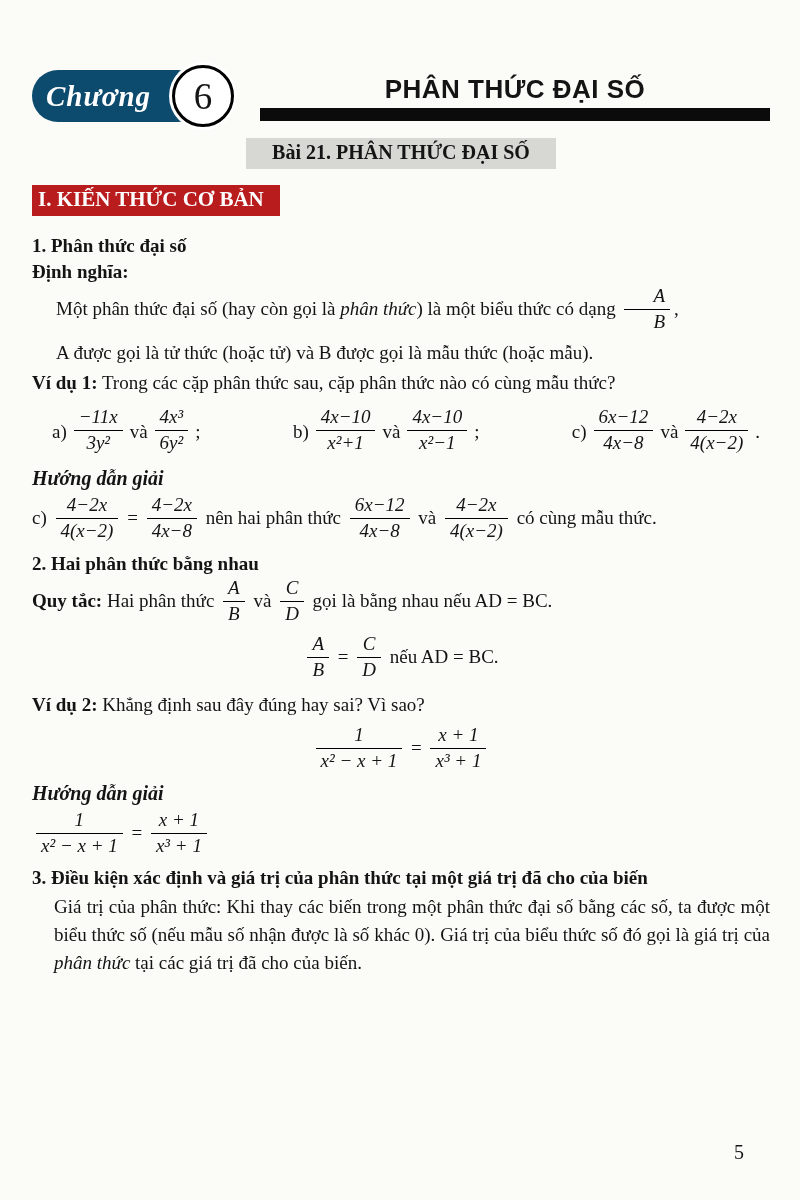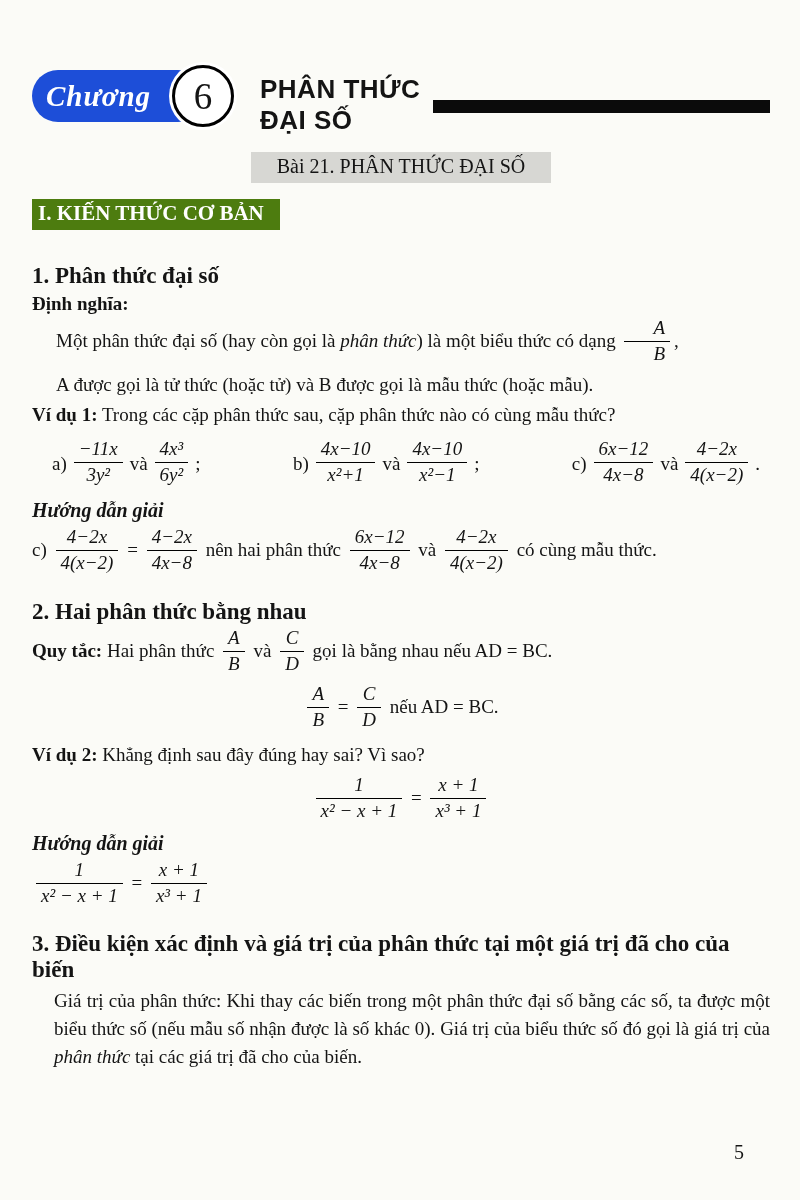--- a/index.html
+++ b/index.html
@@ -2,38 +2,38 @@
 <html><head>
 <meta charset="utf-8">
 <style>
   * { margin:0; padding:0; box-sizing:border-box; }
   body { width:800px; height:1200px; background:#fbfbf7; color:#141414;
          font-family:"Liberation Serif", serif; font-size:19px; }
   .page { position:relative; width:800px; height:1200px; padding:70px 30px 0 32px; overflow:hidden; }
 
   
   .chap { display:flex; align-items:flex-start; margin-bottom:16px; }
-  .chap-pill { position:relative; width:172px; height:52px; background:#1d4ed8; border-radius:26px;
+  .chap-pill { position:relative; width:172px; height:52px; background:#0c4a6e; border-radius:26px;
                display:flex; align-items:center; padding-left:14px; flex:none; }
   .chap-word { color:#fff; font-style:italic; font-weight:bold; font-size:29px; letter-spacing:1px; }
   .chap-circle { position:absolute; right:-30px; top:-5px; width:62px; height:62px; background:#fff;
                  border:3px solid #000; border-radius:50%; box-shadow:0 0 0 3px #fff;
                  display:flex; align-items:center; justify-content:center; z-index:2; }
   .chap-num { font-size:37px; }
-  .chap-right { flex:1; margin-left:56px; display:flex; flex-direction:row; align-items:center; padding-top:4px; }
+  .chap-right { flex:1; margin-left:56px; display:flex; flex-direction:column; align-items:center; padding-top:4px; }
   .chap-title { font-family:"Liberation Sans", sans-serif; font-weight:bold; font-size:26px; letter-spacing:.5px; }
   .chap-bar { width:100%; height:13px; background:#0b0b0b; margin-top:3px; }
 
   .lesson-title { width:max-content; margin:12px auto 16px; background:#d7d7d3; padding:3px 26px 5px;
-                  font-weight:normal; font-size:20px; }
+                  font-weight:bold; font-size:20px; }
 
-  .section-heading { display:inline-block; background:#4d7c0f; color:#fff; font-weight:bold;
+  .section-heading { display:inline-block; background:#b91c1c; color:#fff; font-weight:bold;
                      font-size:21px; padding:2px 16px 4px 6px; margin-bottom:10px; }
 
-  .sub-heading { font-weight:bold; font-size:23px; margin:23px 0 4px; }
+  .sub-heading { font-weight:bold; font-size:19px; margin:9px 0 4px; }
   .label-line { font-weight:bold; margin:4px 0 2px; }
   .para { line-height:1.45; text-align:justify; margin-bottom:3px; }
   .indent { text-indent:24px; }
   .inset { margin-left:22px; }
   .blabel { font-weight:bold; }
   .it { font-style:italic; }
 
   .frac { display:inline-block; vertical-align:middle; text-align:center; margin:0 4px;
           font-style:italic; line-height:1.15; position:relative; top:-2px; }
   .frac .num { display:block; border-bottom:1.5px solid #000; padding:0 5px 2px; }

